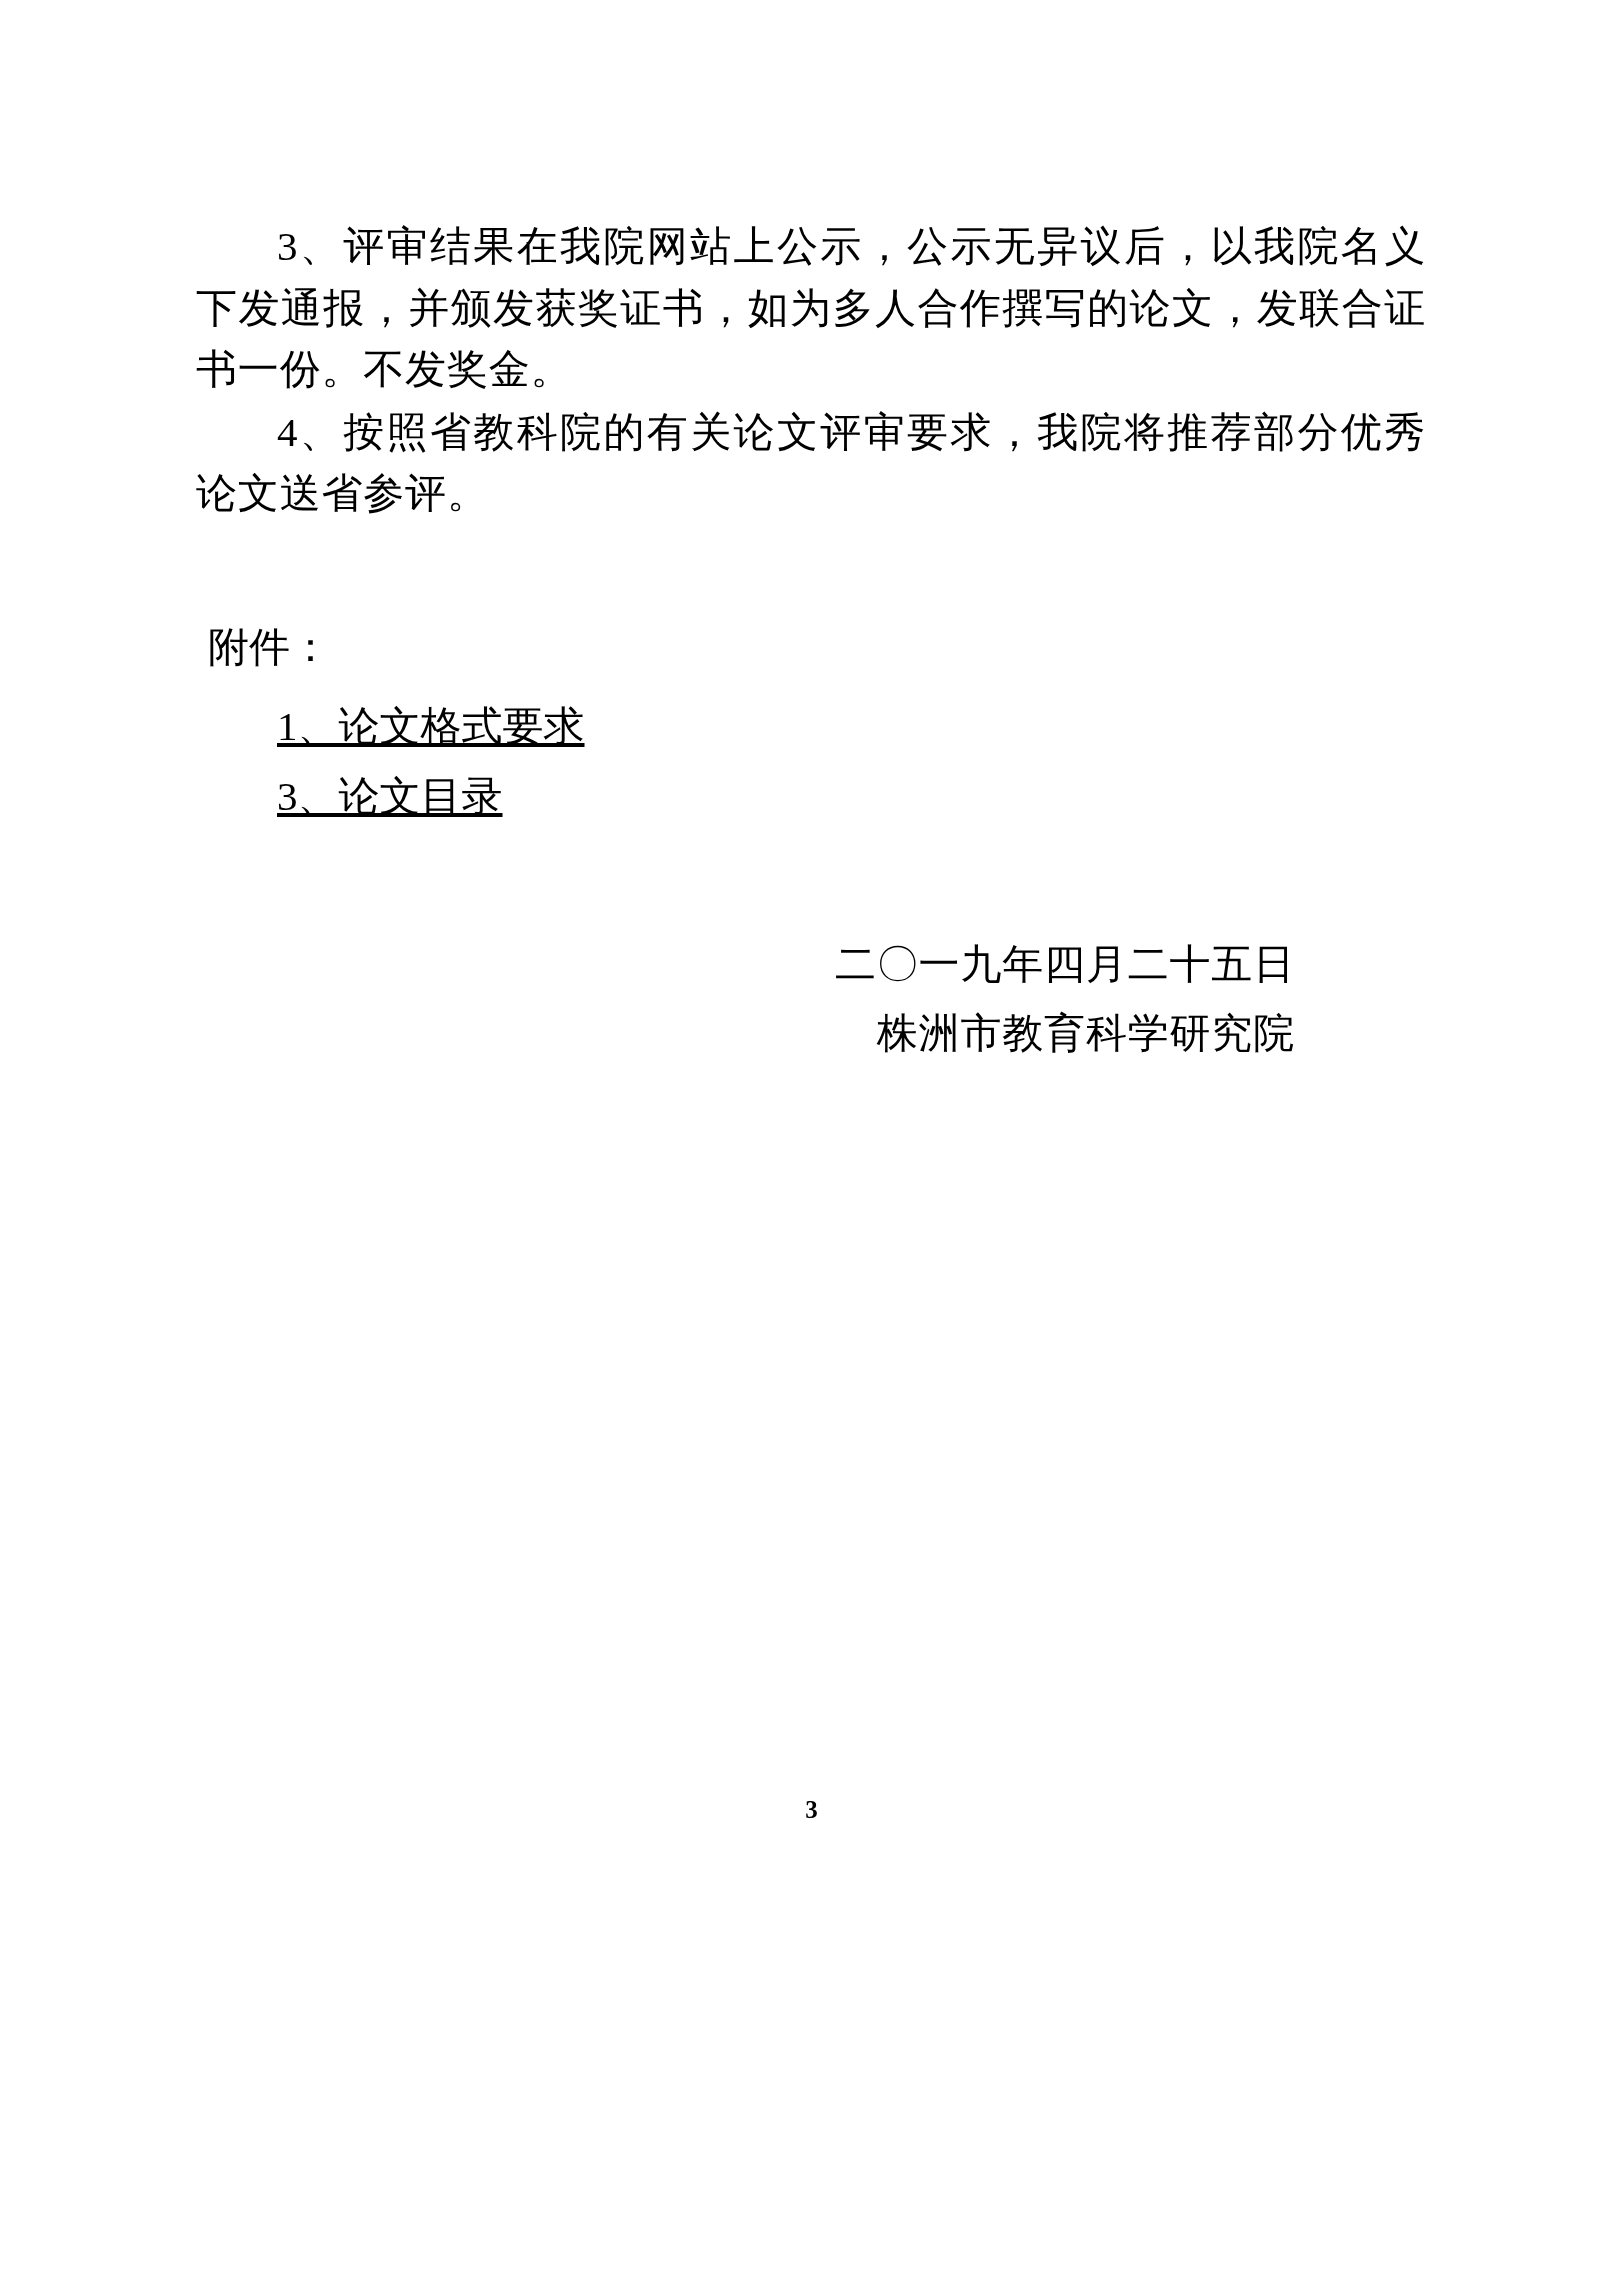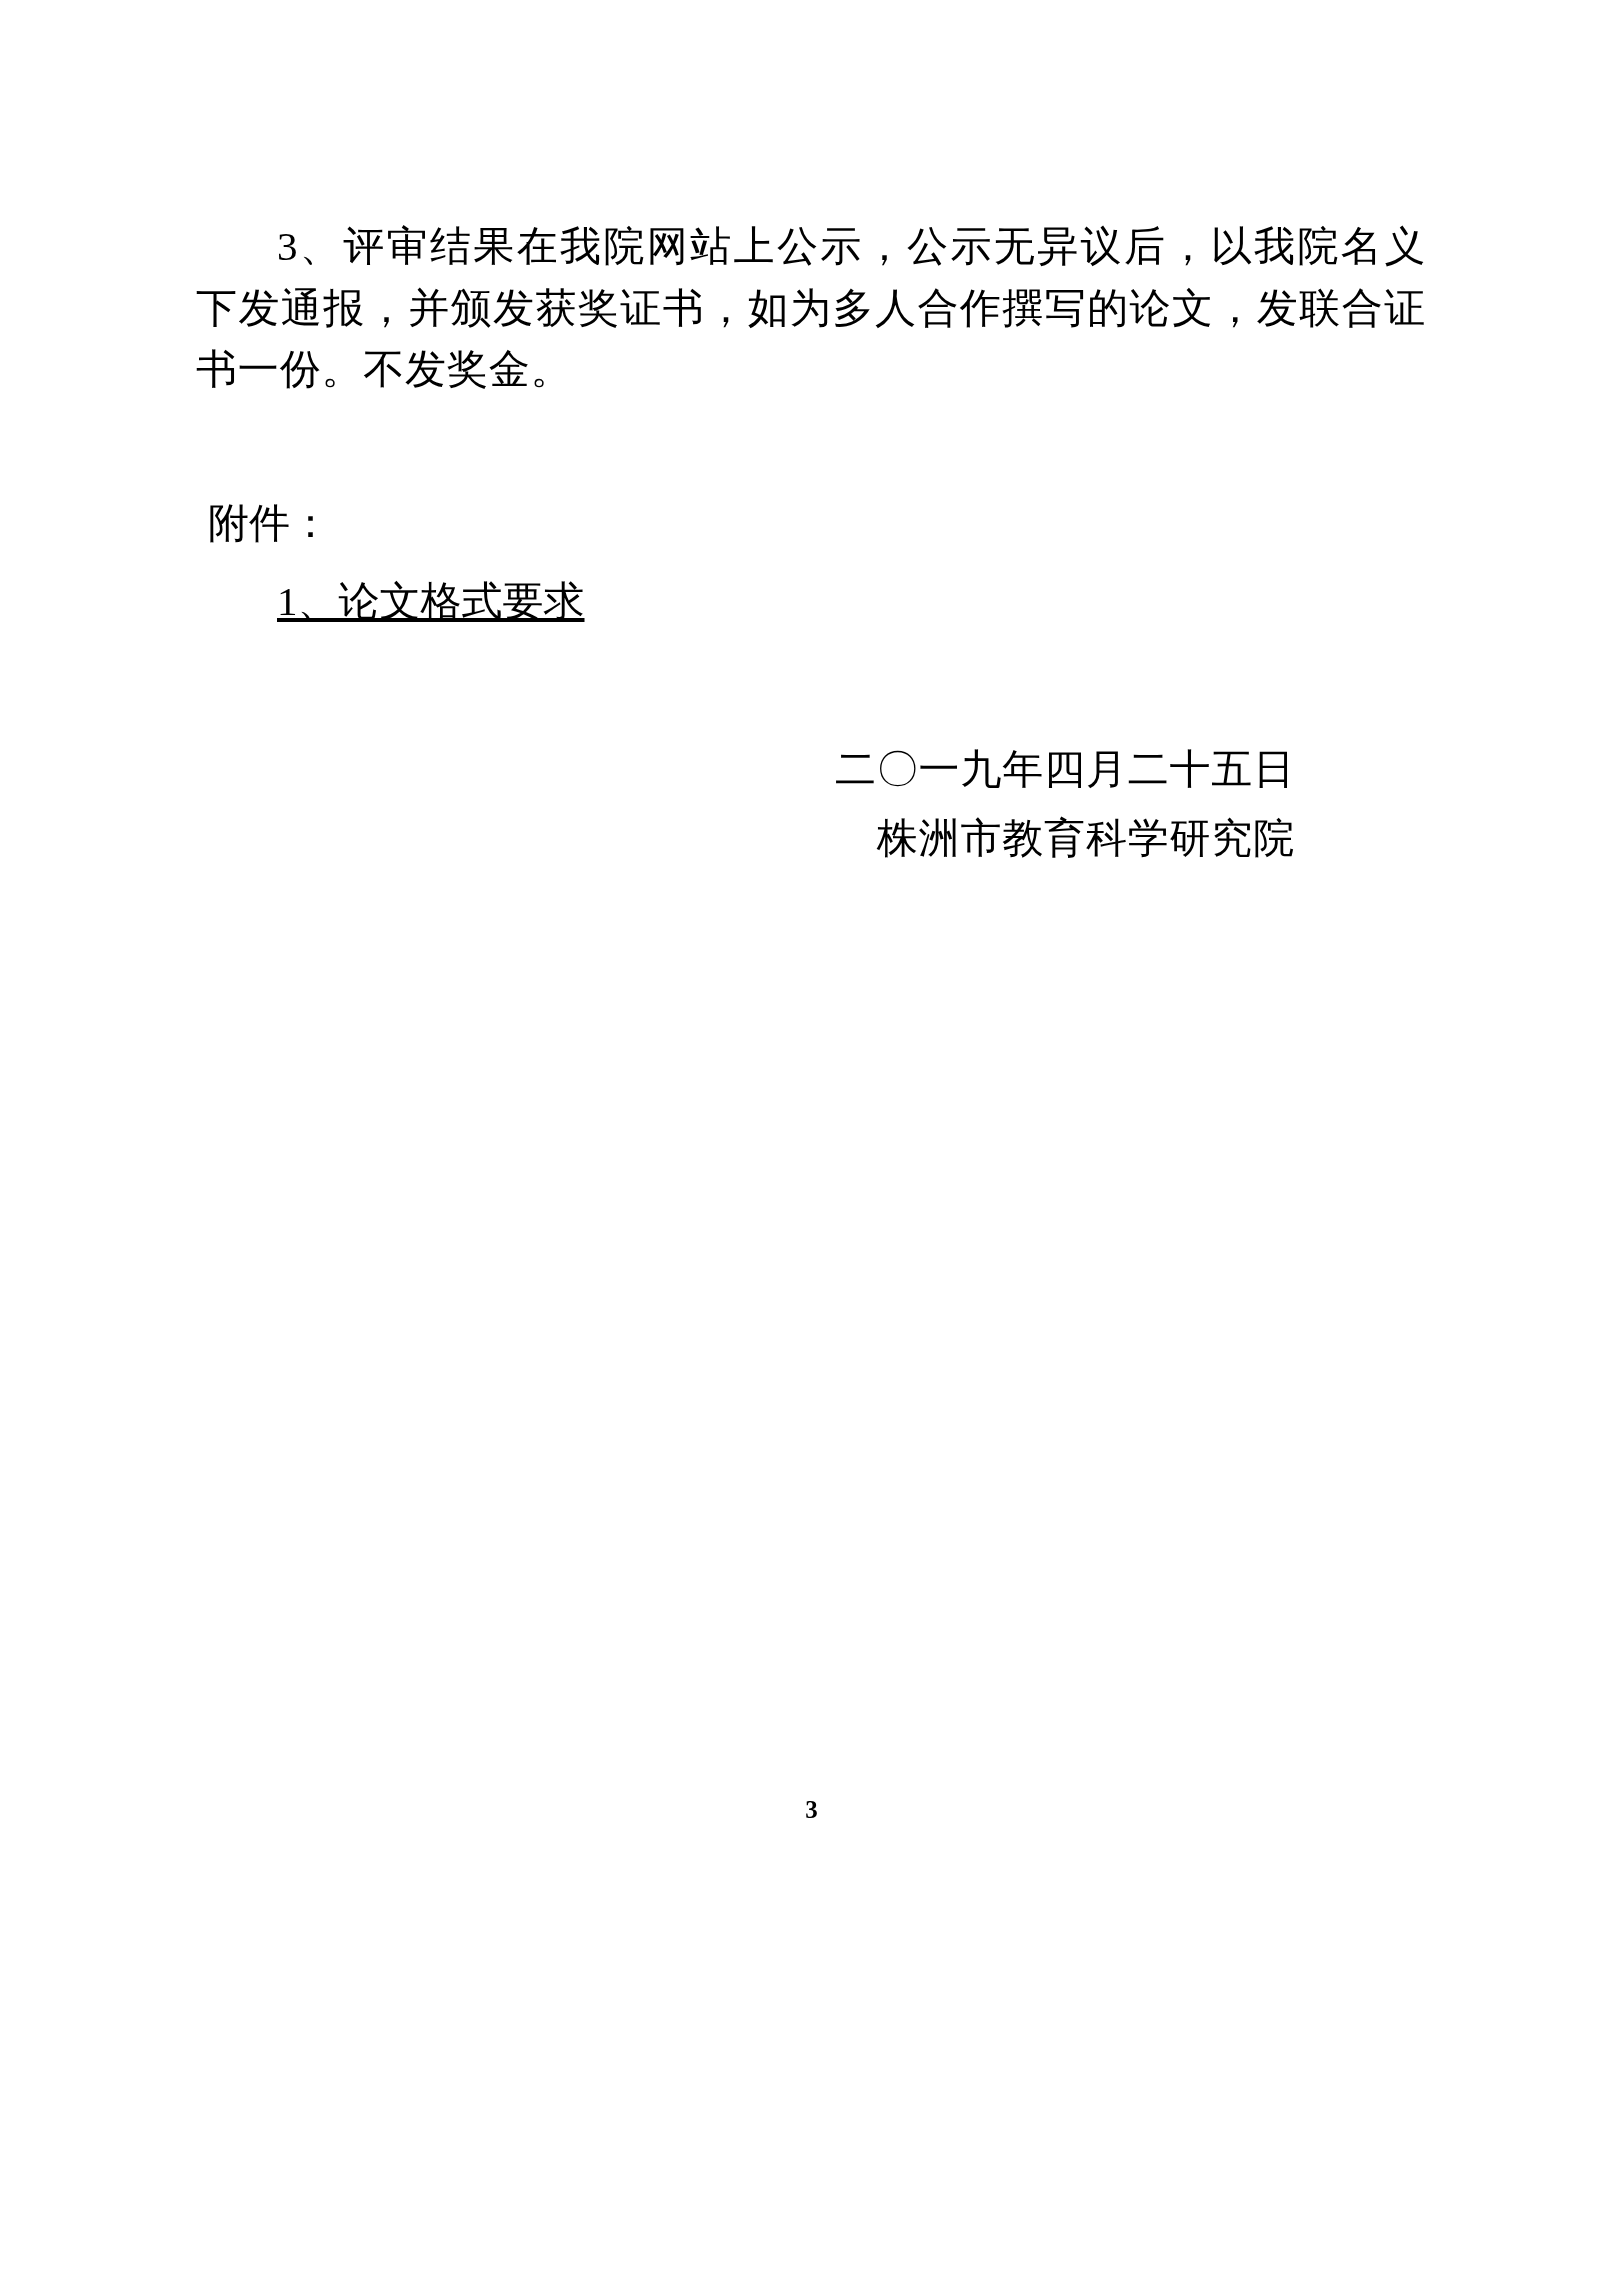--- a/index.html
+++ b/index.html
@@ -79,27 +79,29 @@
   }
 </style>
 </head>
 <body>
 
 <div class="page">
   <div class="content">
 
     <p class="para indent">3、评审结果在我院网站上公示，公示无异议后，以我院名义下发通报，并颁发获奖证书，如为多人合作撰写的论文，发联合证书一份。不发奖金。</p>
 
+    <p class="para indent">4、按照省教科院的有关论文评审要求，我院将推荐部分优秀论文送省参评。</p>
 
     <div class="spacer-lg"></div>
 
     <p class="attach-label">附件：</p>
 
     <ul class="attach-list">
       <li>1、论文格式要求</li>
+      <li>3、论文目录</li>
     </ul>
 
     <div class="signature">
       <div>二〇一九年四月二十五日</div>
       <div>株洲市教育科学研究院</div>
     </div>
 
   </div>
 
   <div class="page-number">3</div>

